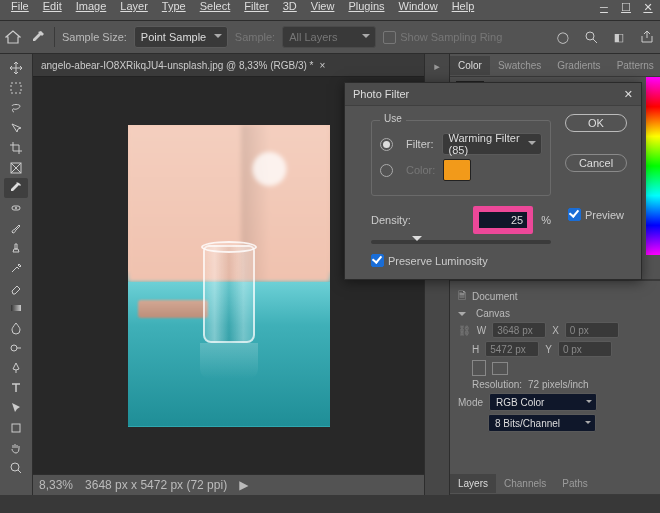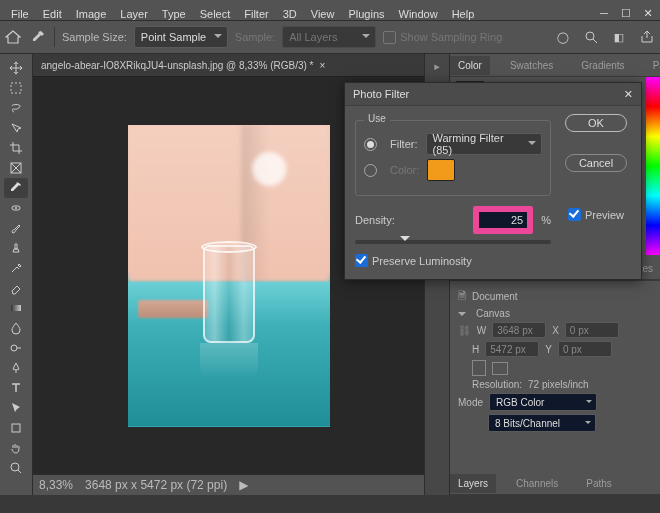--- a/index.html
+++ b/index.html
@@ -1,16 +1,16 @@
 <!DOCTYPE html>
 <html><head>
 <meta charset="utf-8">
 <style>
   html,body{margin:0;padding:0;width:660px;height:513px;background:#383838;font-family:"Segoe UI",Arial,sans-serif;font-size:11px;color:#ccc;overflow:hidden;}
-  .menubar{height:20px;background:#535353;display:flex;align-items:flex-end;padding:0 4px;color:#ddd;}
+  .menubar{height:20px;background:#535353;display:flex;align-items:flex-start;padding:0 4px;color:#ddd;text-decoration:underline;}
   .menubar span{padding:0 7px;cursor:default;}
   .wincontrols{margin-left:auto;display:flex;gap:6px;align-items:center;}
   .wincontrols .wc{width:16px;height:14px;display:flex;align-items:center;justify-content:center;color:#ddd;}
   .toolbar{height:32px;background:#535353;border-top:1px solid #2d2d2d;border-bottom:1px solid #2d2d2d;display:flex;align-items:center;padding:0 4px;gap:7px;}
   .ticon{width:18px;height:18px;display:flex;align-items:center;justify-content:center;color:#ccc;}
   .opt-label{color:#bbb;text-align:center;}
   .select{background:#393939;border:1px solid #5a5a5a;border-radius:3px;padding:1px 18px 1px 6px;color:#ddd;height:18px;display:flex;align-items:center;position:relative;min-width:68px;}
   .select::after{content:"";position:absolute;right:5px;top:7px;border:4px solid transparent;border-top-color:#aaa;}
   .disabled{color:#777}
   .chk{width:11px;height:11px;border:1px solid #777;border-radius:2px;display:inline-block;vertical-align:middle;margin-right:4px;}
@@ -32,37 +32,37 @@
      height:52%;filter:blur(2px);}
   .table{position:absolute;left:0;right:0;top:52%;height:48%;
      background:linear-gradient(180deg,#6cd0d6 0%,#3fb0b8 30%,#1f8e97 100%);}
   .glass{position:absolute;left:50%;top:40%;transform:translateX(-50%);width:62px;height:98px;}
   .glass .body{position:absolute;left:5px;right:5px;top:0;bottom:0;border:2px solid rgba(255,255,255,.7);border-radius:6px 6px 8px 8px;background:linear-gradient(90deg,rgba(255,255,255,.15),rgba(255,255,255,.35) 20%,rgba(0,0,0,.05) 50%,rgba(255,255,255,.3) 80%,rgba(255,255,255,.15));}
   .glass .rim{position:absolute;left:3px;right:3px;top:-4px;height:8px;border:2px solid rgba(255,255,255,.8);border-radius:50%;background:rgba(255,255,255,.15);}
   .glass .refl{position:absolute;left:50%;transform:translateX(-50%);top:98px;width:58px;height:36px;background:linear-gradient(180deg,rgba(255,255,255,.3),rgba(255,255,255,0));border-radius:0 0 10px 10px;opacity:.6;}
   .plate{position:absolute;left:10px;top:58%;width:70px;height:18px;background:linear-gradient(180deg,#d3a894,#bd8e79);border-radius:3px;filter:blur(1px);}
   .statusbar{height:20px;background:#535353;border-top:1px solid #2d2d2d;display:flex;align-items:center;font-size:12px;color:#bbb;padding:0 6px;gap:12px;}
   .rightpanels{width:210px;background:#535353;border-left:1px solid #2d2d2d;display:flex;flex-direction:column;position:relative;}
-  .rtabs{height:22px;display:flex;align-items:center;gap:12px;font-size:10px;border-bottom:1px solid #3a3a3a;}
+  .rtabs{height:22px;display:flex;align-items:center;gap:0;font-size:10px;border-bottom:1px solid #3a3a3a;}
   .rtab{padding:4px 8px;color:#9c9c9c;}
   .rtab.active{color:#ddd;background:#444;}
   .colorrow{height:52px;display:flex;align-items:flex-start;padding:4px 6px;gap:6px;position:relative;}
   .swatchbig{width:26px;height:26px;background:linear-gradient(135deg,#a6ff00 50%,#a6ff00 50%);border:1px solid #222;}
   .hue{position:absolute;right:0;top:0;width:14px;height:178px;background:linear-gradient(180deg,#f0f,#f00,#ff0,#0f0,#0ff,#00f,#f0f);}
   .propbox{border-top:1px solid #3a3a3a;padding:4px 8px;font-size:10px;color:#bbb;}
   .proprow{display:flex;align-items:center;gap:6px;margin:3px 0;}
   .numbox{background:#393939;border:1px solid #5a5a5a;border-radius:2px;width:44px;height:14px;color:#888;padding:0 4px;display:flex;align-items:center;}
   .small-select{background:#0f172a;border:1px solid #5a5a5a;border-radius:2px;color:#ddd;height:16px;padding:0 16px 0 6px;display:flex;align-items:center;position:relative;min-width:84px;font-size:10px;}
   .small-select::after{content:"";position:absolute;right:4px;top:6px;border:3px solid transparent;border-top-color:#aaa;}
   .collapser::before{content:"";display:inline-block;border:4px solid transparent;border-top-color:#aaa;margin-right:4px;transform:translateY(2px);}
   
   .dialog{position:absolute;left:344px;top:82px;width:296px;background:#535353;border:1px solid #2a2a2a;box-shadow:0 2px 12px rgba(0,0,0,.5);}
   .dlg-title{height:22px;display:flex;align-items:center;padding:0 8px;color:#ddd;font-size:11px;border-bottom:1px solid #3f3f3f;background:#4b4b4b;}
   .dlg-title .x{margin-left:auto;color:#ddd}
-  .dlg-body{padding:8px 10px 12px 10px;display:flex;gap:10px;}
+  .dlg-body{padding:8px 10px 12px 26px;display:flex;gap:10px;}
   .dlg-left{flex:1;}
   .group{border:1px solid #6a6a6a;border-radius:3px;padding:8px 8px 10px 8px;position:relative;margin-top:6px;}
   .group-legend{position:absolute;top:-8px;left:8px;background:#535353;padding:0 4px;color:#ccc;font-size:10px;}
   .radio{width:11px;height:11px;border:1px solid #aaa;border-radius:50%;display:inline-block;margin-right:5px;position:relative;vertical-align:middle;}
   .radio.on::after{content:"";position:absolute;inset:2px;background:#ddd;border-radius:50%;}
   .filter-row{display:flex;align-items:center;gap:8px;margin:4px 0;}
   .color-sw{width:26px;height:20px;background:#f29a1a;border:1px solid #222;border-radius:2px;}
   .dlg-right{width:70px;display:flex;flex-direction:column;align-items:center;gap:22px;}
   .btn{border:1px solid #8a8a8a;border-radius:12px;padding:2px 0;width:60px;text-align:center;color:#ddd;background:#535353;}
   .btn.primary{border-color:#bbb;}

